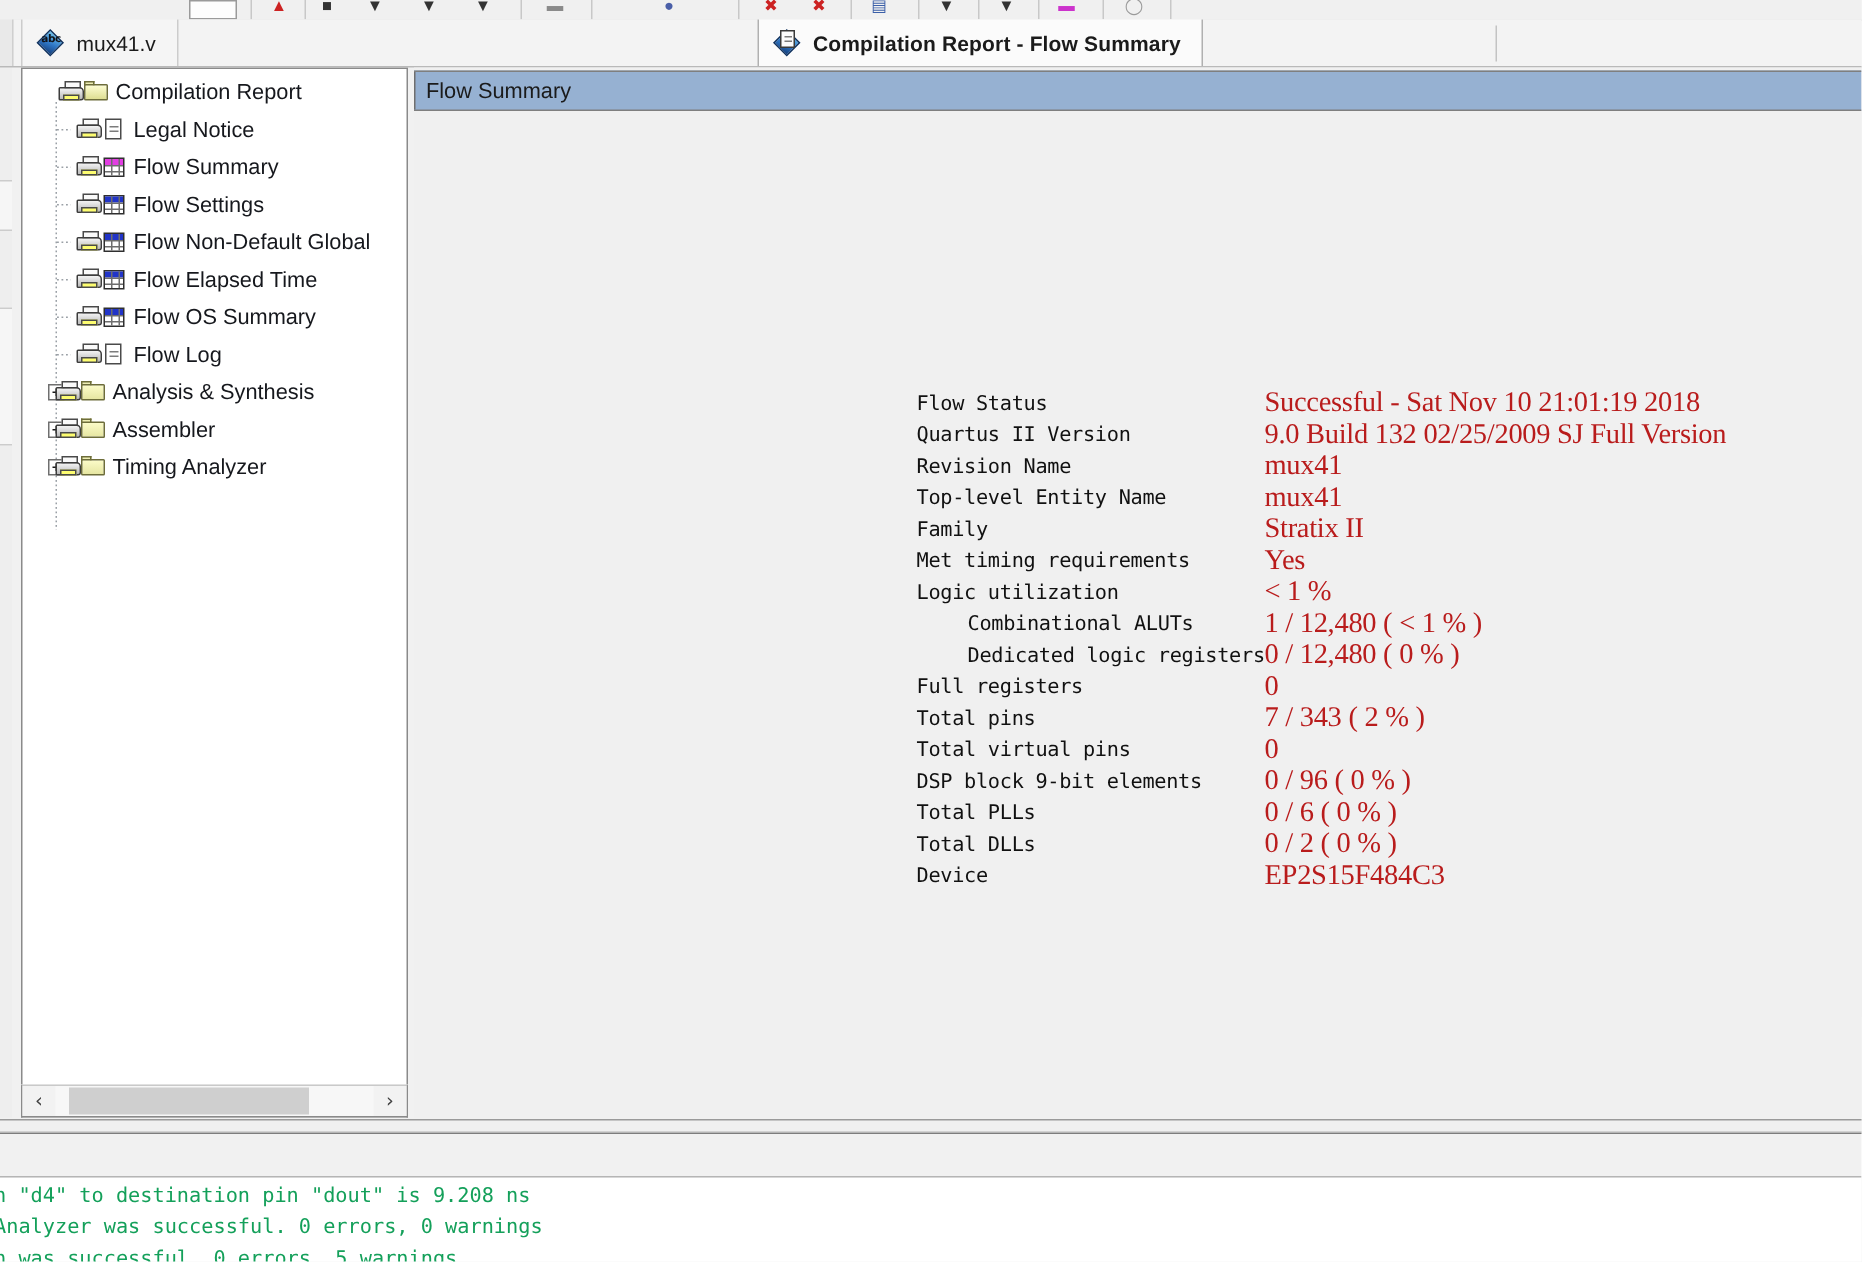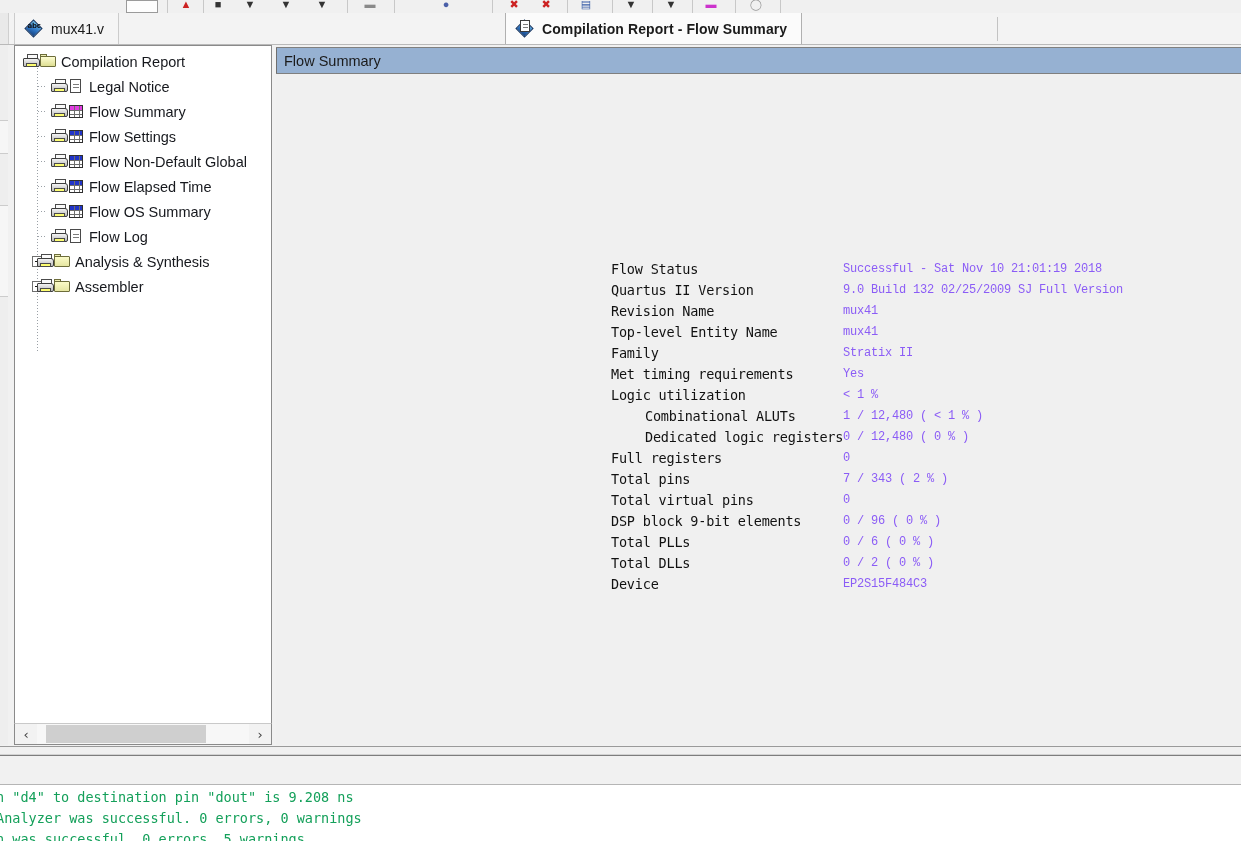--- a/index.html
+++ b/index.html
@@ -171,21 +171,21 @@
     height: 25px;
     display: flex;
     align-items: center;
     white-space: nowrap;
   }
   .trow .tlabel {
     font-size: 14.5px;
     color: #16181d;
     margin-left: 5px;
   }
-  .depth0 { padding-left: 8px; }
+  .depth0 { padding-left: 24px; }
   .depth1 { padding-left: 36px; }
   .depth1b { padding-left: 22px; }
 
   
   .guides {
     position: absolute;
     left: 22px; top: 22px;
     width: 1px; height: 285px;
     background-image: linear-gradient(to bottom, #9aa0a6 50%, rgba(0,0,0,0) 0%);
     background-size: 1px 3px;
@@ -373,23 +373,23 @@
   }
   .skey {
     width: 232px;
     font-size: 13.5px;
     color: #111111;
     font-family: "DejaVu Sans Mono", monospace;
     letter-spacing: -0.2px;
   }
   .skey.indent { padding-left: 34px; box-sizing: border-box; }
   .sval {
-    font-size: 12px;
-    color: #8b5cf6;
-    font-family: Liberation Mono, monospace;
+    font-size: 19px;
+    color: #b91c1c;
+    font-family: Liberation Serif, serif;
     letter-spacing: -0.2px;
   }
 
   
   .gutter-top {
     position: absolute;
     left: 0; top: 13px;
     width: 8px; height: 732px;
     background: #eeeeee;
   }
@@ -664,20 +664,33 @@
             <span class="pbody"></span>
             <span class="pslot"></span>
         </span>
         <span class="ico-mini ico-folder">
           <span class="tab2"></span>
             <span class="f"></span>
         </span>
         <span class="tlabel">Assembler</span>
       </div>
 
+      <div class="trow depth1b">
+        <span class="plusbox" style="top:7px;"></span>
+        <span class="ico-printer">
+          <span class="ptop"></span>
+            <span class="pbody"></span>
+            <span class="pslot"></span>
+        </span>
+        <span class="ico-mini ico-folder">
+          <span class="tab2"></span>
+            <span class="f"></span>
+        </span>
+        <span class="tlabel">Timing Analyzer</span>
+      </div>
 
     </div>
   </div>
 
   <div class="tree-hscroll">
     <div class="sb-arrow">‹</div>
     <div class="sb-track">
       <div class="sb-thumb"></div>
     </div>
     <div class="sb-arrow">›</div>

